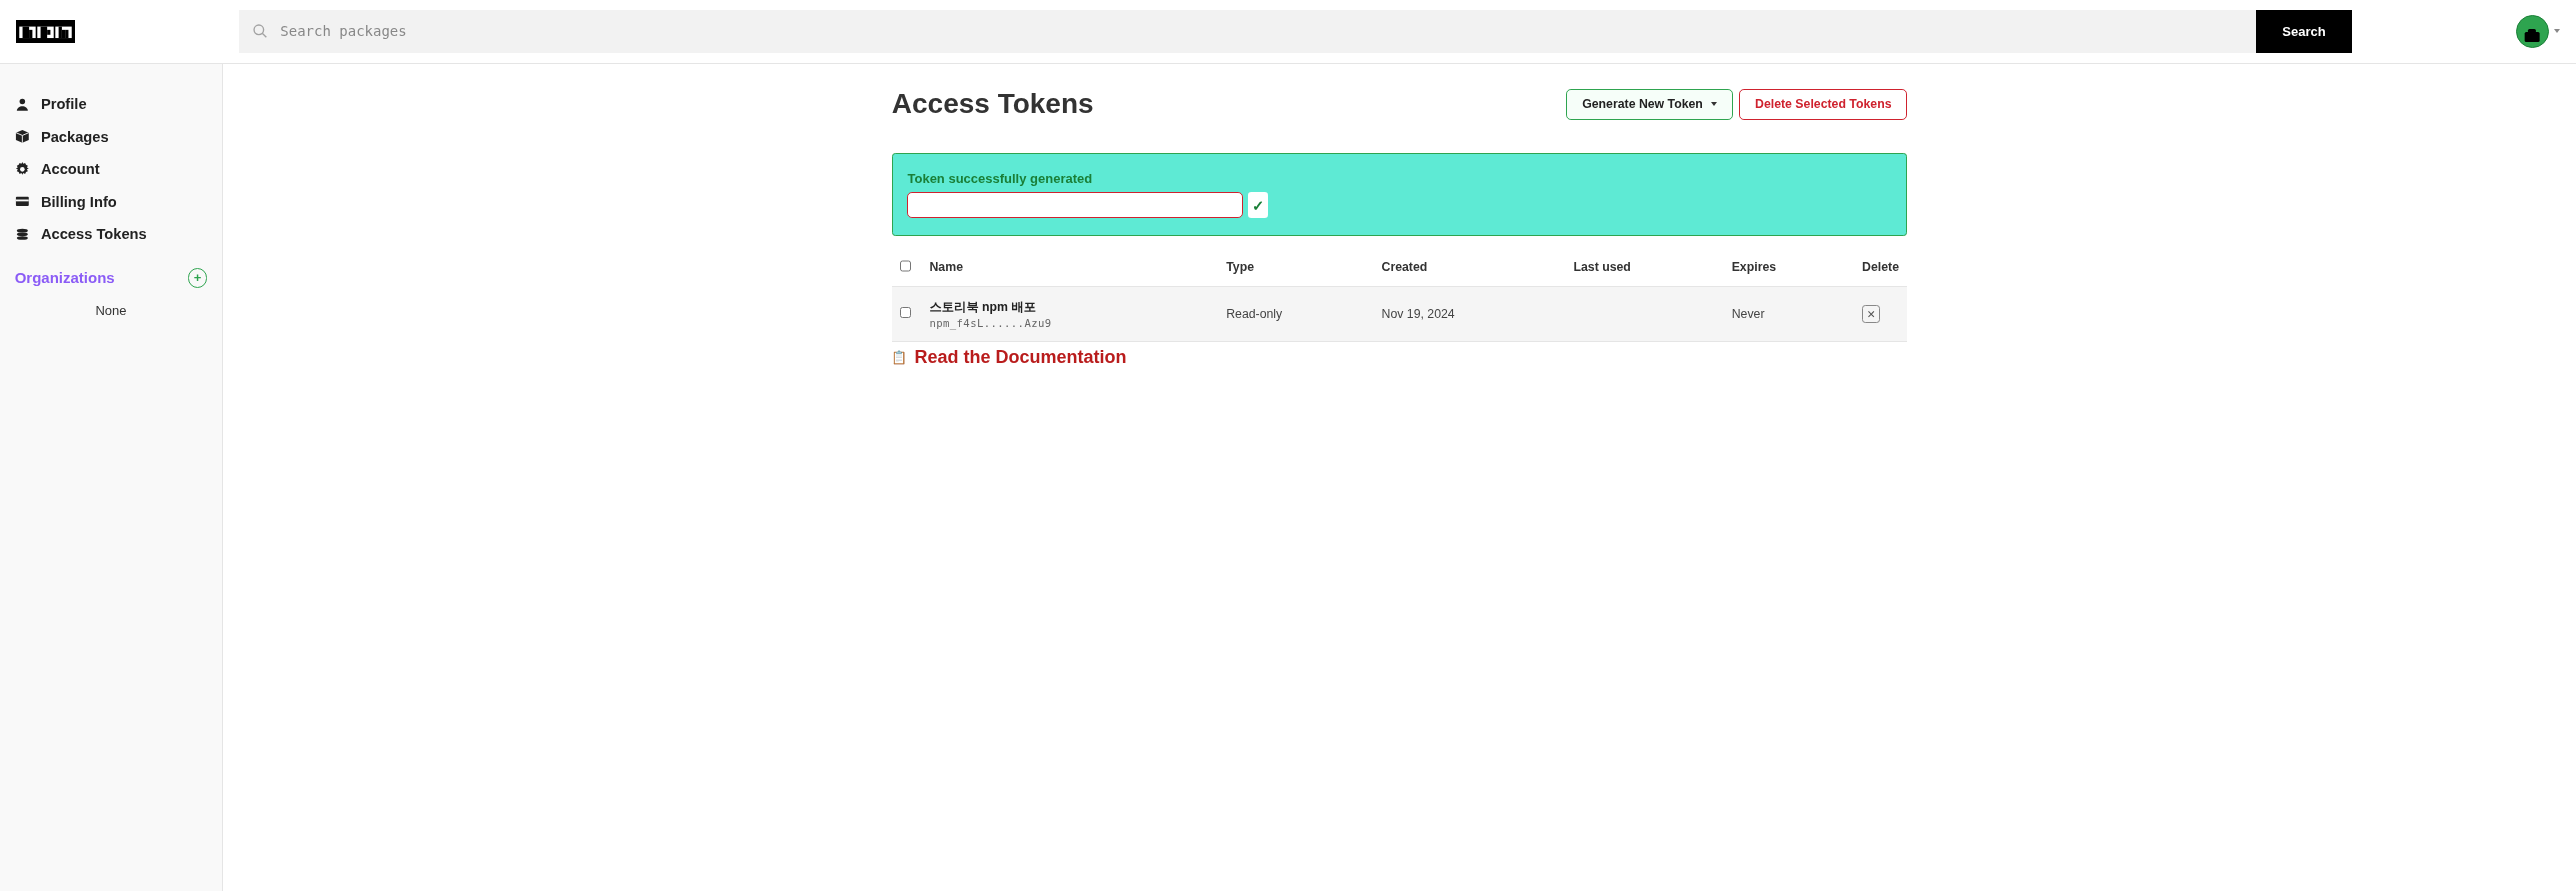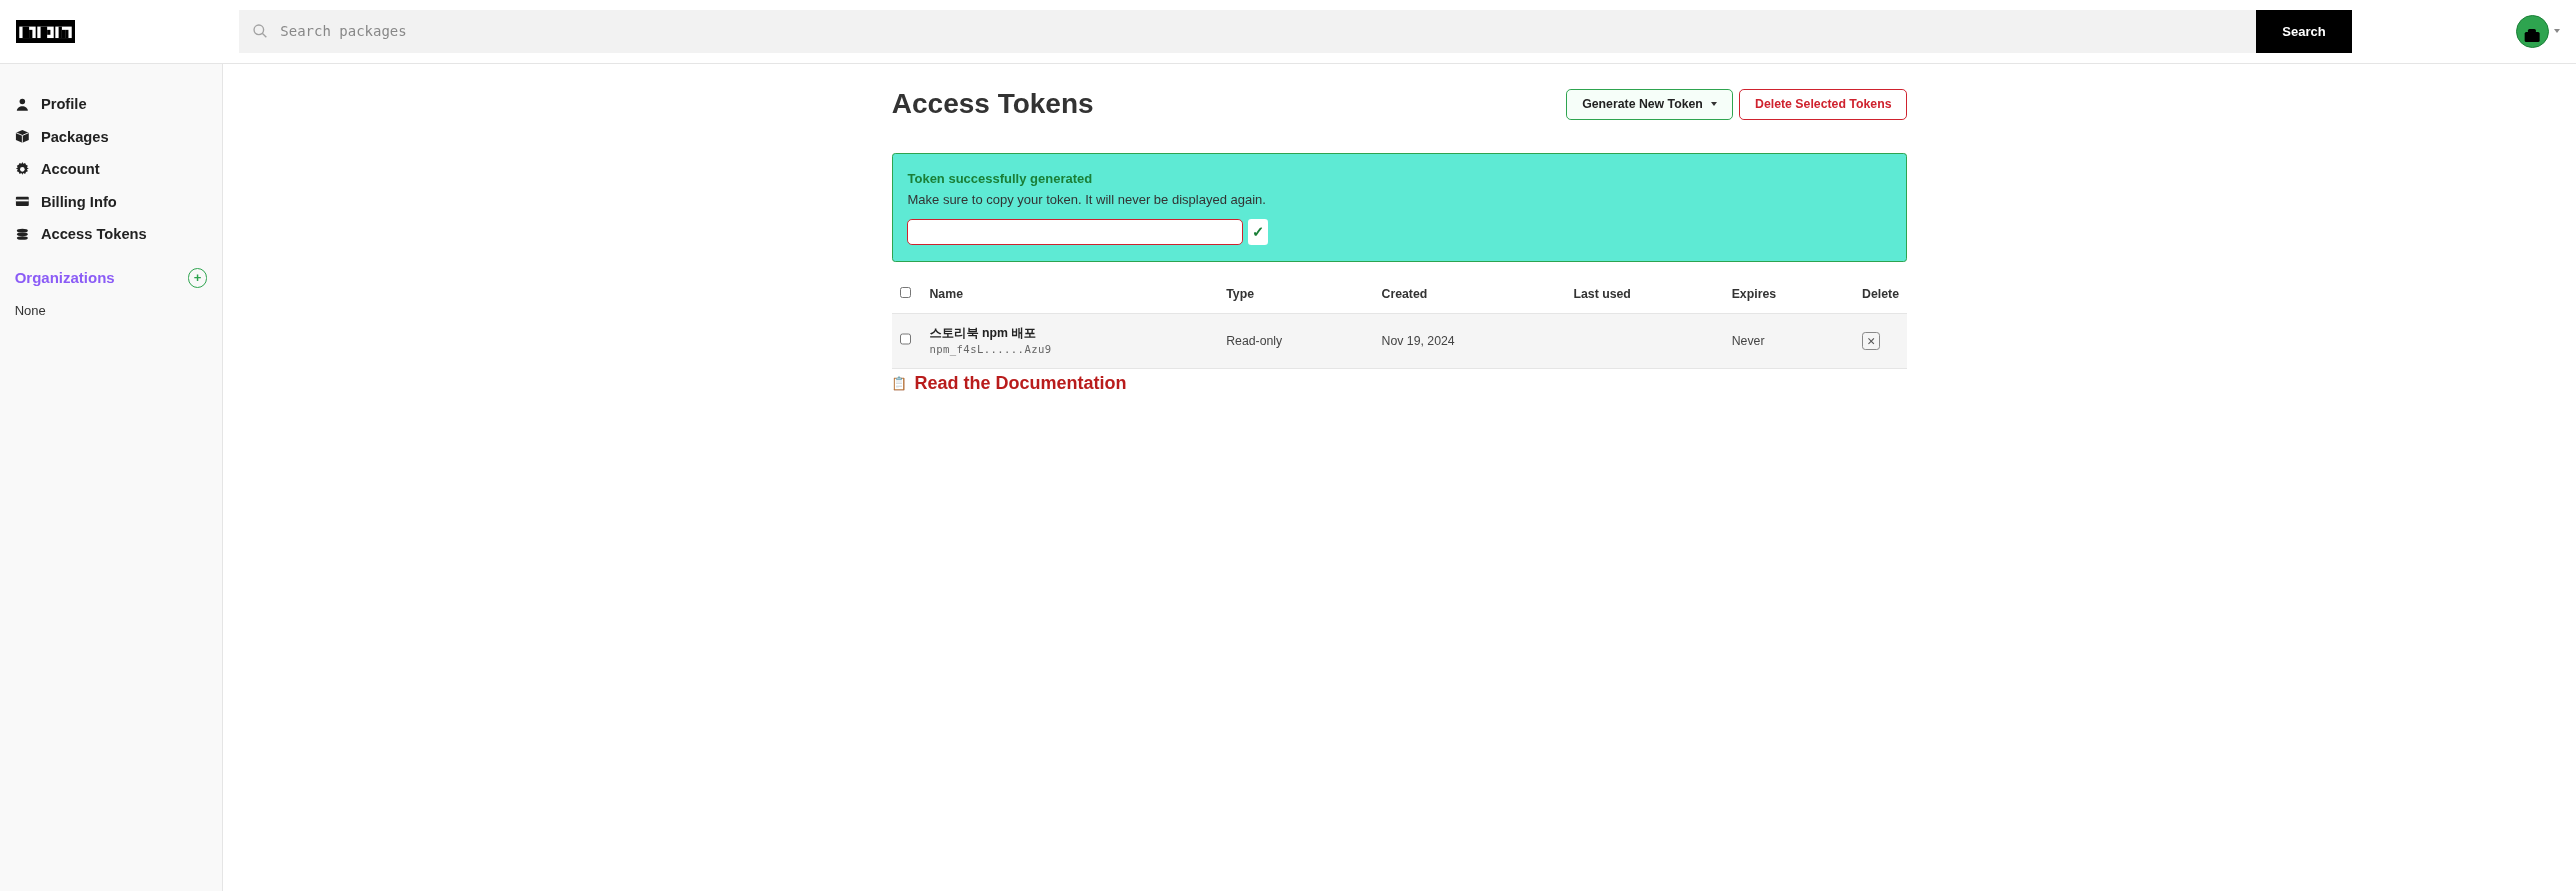--- a/index.html
+++ b/index.html
@@ -112,20 +112,21 @@
     }
     
     
     .layout { display: flex; }
     .sidebar {
       width: 223px;
       background: #f9f9f9;
       border-right: 0.8px solid #e5e5e5;
       padding: 24.6px 0;
       min-height: calc(100vh - 68px);
+      text-align: center;
     }
     .side-item {
       display: flex;
       align-items: center;
       gap: 11.5px;
       padding: 8.2px 14.7px;
       font-size: 14.7px;
       font-weight: 600;
       cursor: pointer;
       color: #222;
@@ -406,21 +407,20 @@
           <button class="btn btn-gen">
             <span>Generate New Token</span>
             <span class="caret-sm"></span>
           </button>
           <button class="btn btn-del">Delete Selected Tokens</button>
         </div>
       </div>
 
       <div class="alert">
         <div class="alert-title">Token successfully generated</div>
-        <div class="alert-text">Make sure to copy your token. It will never be displayed again.</div>
         <div class="token-row">
           <input class="token-field" readonly="" value="" style="">
           <div class="check-icon">✓</div>
         </div>
       </div>
 
       <table class="table">
         <thead>
           <tr>
             <th class="th-check"><input type="checkbox" style=""></th>

